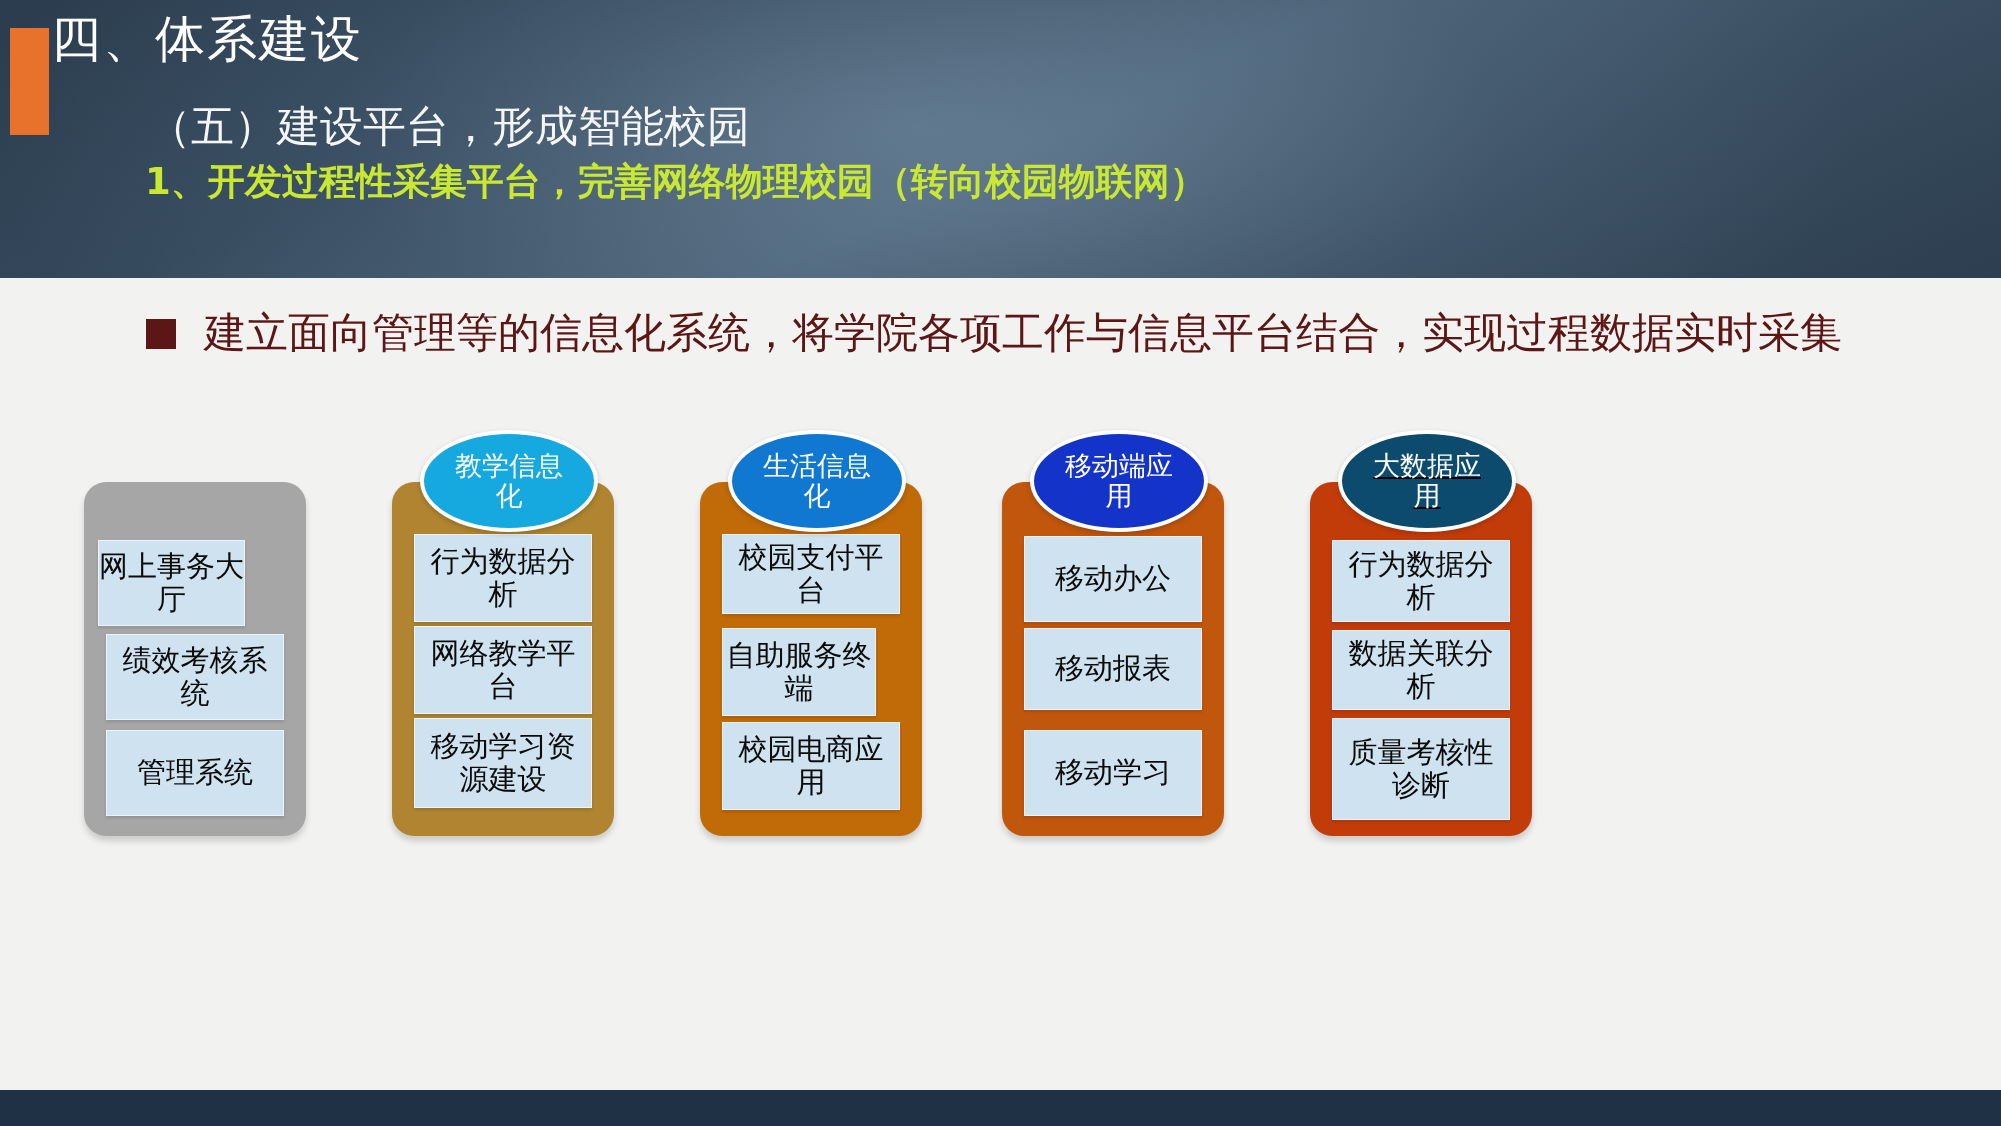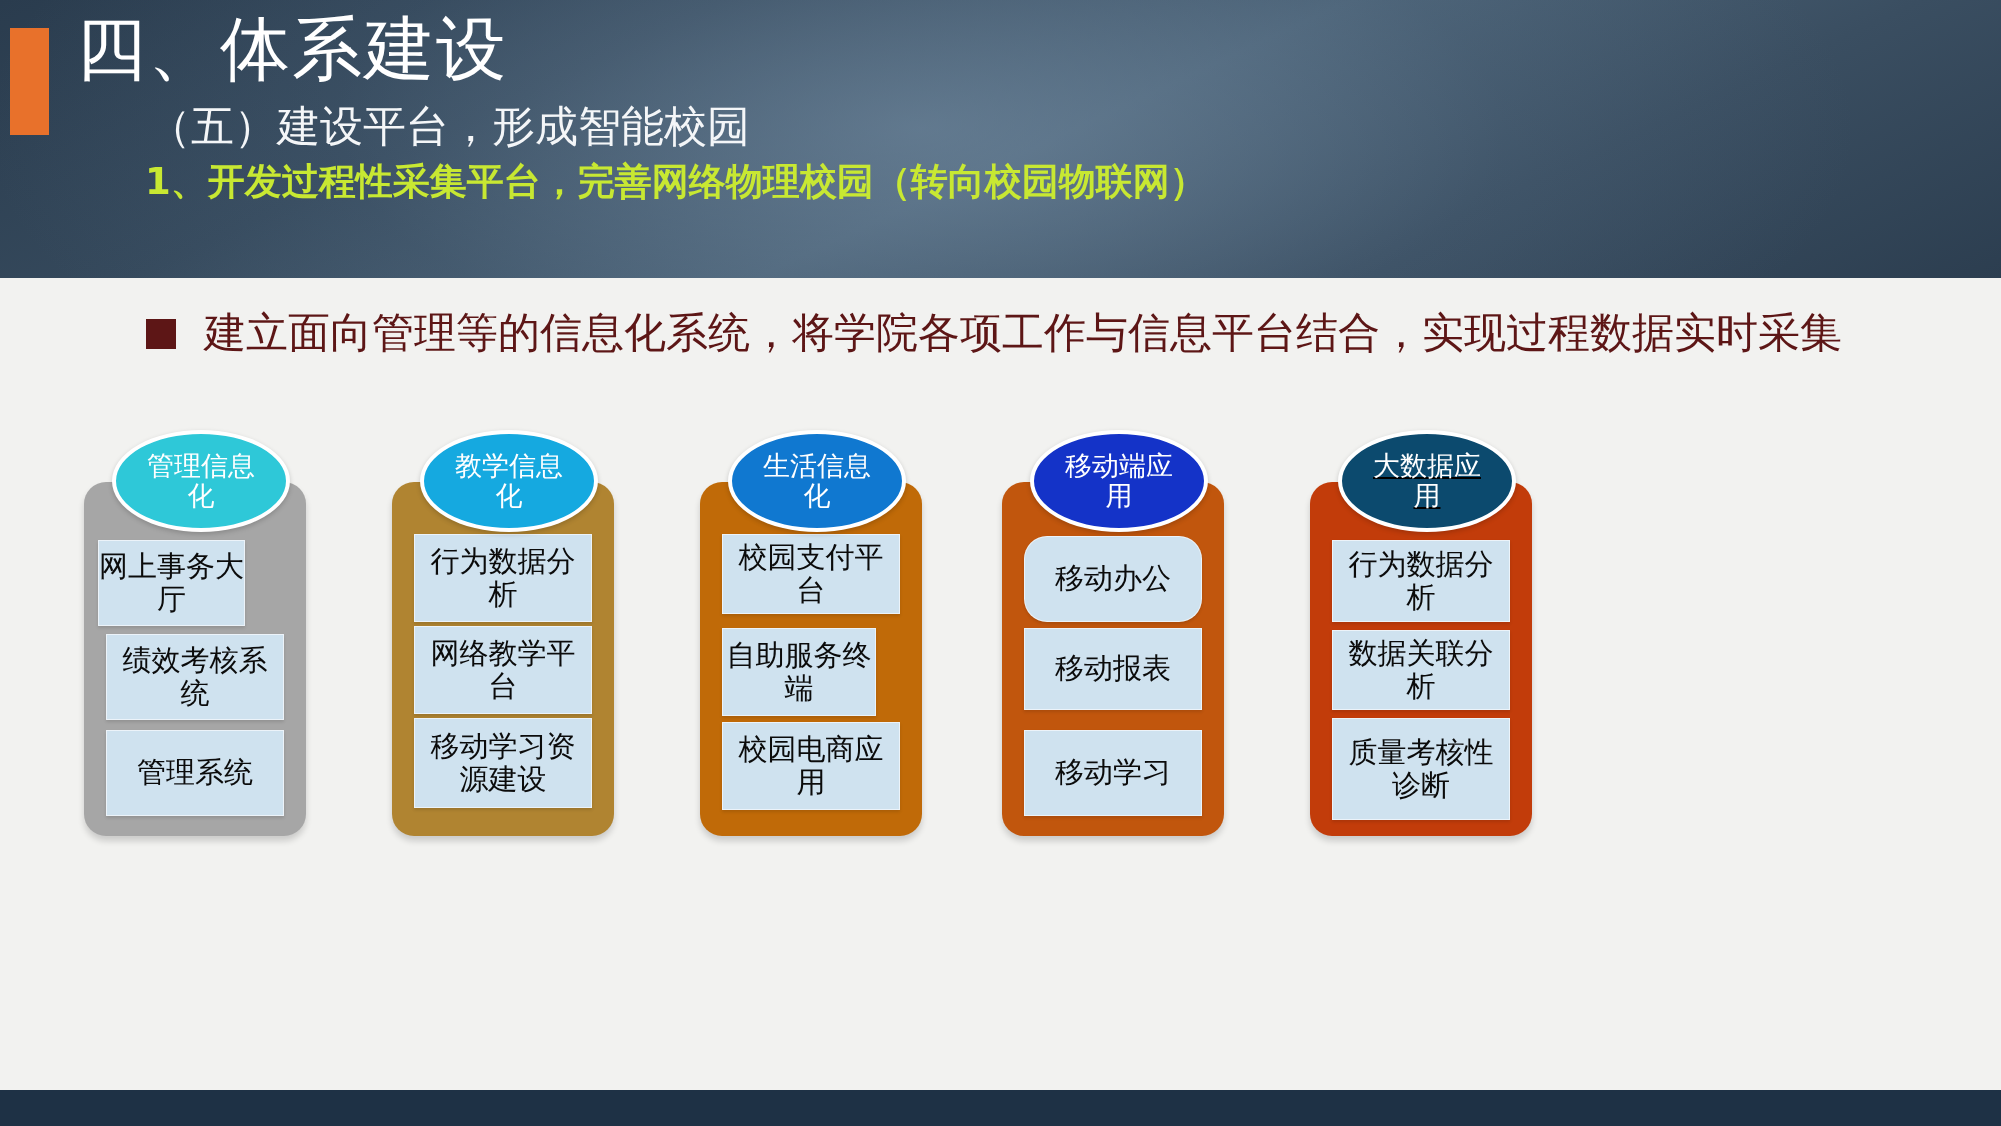--- a/index.html
+++ b/index.html
@@ -15,22 +15,22 @@
     background:
       radial-gradient(ellipse 1300px 520px at 46% 46%, rgba(120,145,168,0.55) 0%, rgba(90,115,140,0.18) 45%, rgba(0,0,0,0) 72%),
       linear-gradient(155deg,#2a3c4e 0%,#35495c 28%,#4b6276 52%,#3a4e61 74%,#2c3e50 100%);
     overflow:hidden;
   }
   #accent-bar{
     position:absolute;left:10px;top:28px;width:39px;height:107px;
     background:#e8712b;
   }
   #title-main{
-    position:absolute;left:76px;top:14px;
-    font-size:70px;line-height:1.0;color:#ffffff;
+    position:absolute;left:51px;top:14px;
+    font-size:50px;line-height:1.0;color:#ffffff;
     letter-spacing:2px;white-space:nowrap;
     font-family:"DejaVu Sans","Liberation Sans",sans-serif;
   }
   #title-sub{
     position:absolute;left:148px;top:105px;
     font-size:43px;line-height:1.0;color:#f4f6f8;white-space:nowrap;
     font-family:"DejaVu Sans","Liberation Sans",sans-serif;
   }
   #title-green{
     position:absolute;left:145px;top:163px;
@@ -117,23 +117,20 @@
       <div class="col-body" style="left: 14px; top: 52px; width: 222px; height: 354px; background: rgb(166, 166, 166);"></div>
       <div class="box" style="left: 28px; top: 110px; width: 147px; height: 86px; background: rgb(207, 226, 239);">
         <span>网上事务大厅</span>
       </div>
       <div class="box" style="left: 36px; top: 204px; width: 178px; height: 86px; background: rgb(207, 226, 239);">
         <span>绩效考核系统</span>
       </div>
       <div class="box" style="left: 36px; top: 300px; width: 178px; height: 86px; background: rgb(207, 226, 239);">
         <span>管理系统</span>
       </div>
-      <div class="col-ellipse" style="left: 42px; top: 0px; width: 178px; height: 102px; background: rgb(46, 200, 216);">
-        <span>管理信息化</span>
-      </div>
     </div>
     <div class="column" style="left: 378px;">
       <div class="col-body" style="left: 14px; top: 52px; width: 222px; height: 354px; background: rgb(176, 132, 49);"></div>
       <div class="box" style="left: 36px; top: 104px; width: 178px; height: 88px; background: rgb(207, 226, 239);">
         <span>行为数据分析</span>
       </div>
       <div class="box" style="left: 36px; top: 196px; width: 178px; height: 88px; background: rgb(207, 226, 239);">
         <span>网络教学平台</span>
       </div>
       <div class="box" style="left: 36px; top: 288px; width: 178px; height: 90px; background: rgb(207, 226, 239);">
@@ -153,21 +150,21 @@
       </div>
       <div class="box" style="left: 36px; top: 292px; width: 178px; height: 88px; background: rgb(207, 226, 239);">
         <span>校园电商应用</span>
       </div>
       <div class="col-ellipse" style="left: 42px; top: 0px; width: 178px; height: 102px; background: rgb(16, 120, 208);">
         <span>生活信息化</span>
       </div>
     </div>
     <div class="column" style="left: 988px;">
       <div class="col-body" style="left: 14px; top: 52px; width: 222px; height: 354px; background: rgb(193, 86, 13);"></div>
-      <div class="box" style="left: 36px; top: 106px; width: 178px; height: 86px; background: rgb(207, 226, 239); border-radius: 23px;">
+      <div class="box" style="left: 36px; top: 106px; width: 178px; height: 86px; background: rgb(207, 226, 239);">
         <span>移动办公</span>
       </div>
       <div class="box" style="left: 36px; top: 198px; width: 178px; height: 82px; background: rgb(207, 226, 239);">
         <span>移动报表</span>
       </div>
       <div class="box" style="left: 36px; top: 300px; width: 178px; height: 86px; background: rgb(207, 226, 239);">
         <span>移动学习</span>
       </div>
       <div class="col-ellipse" style="left: 42px; top: 0px; width: 178px; height: 102px; background: rgb(20, 51, 200);">
         <span>移动端应用</span>

